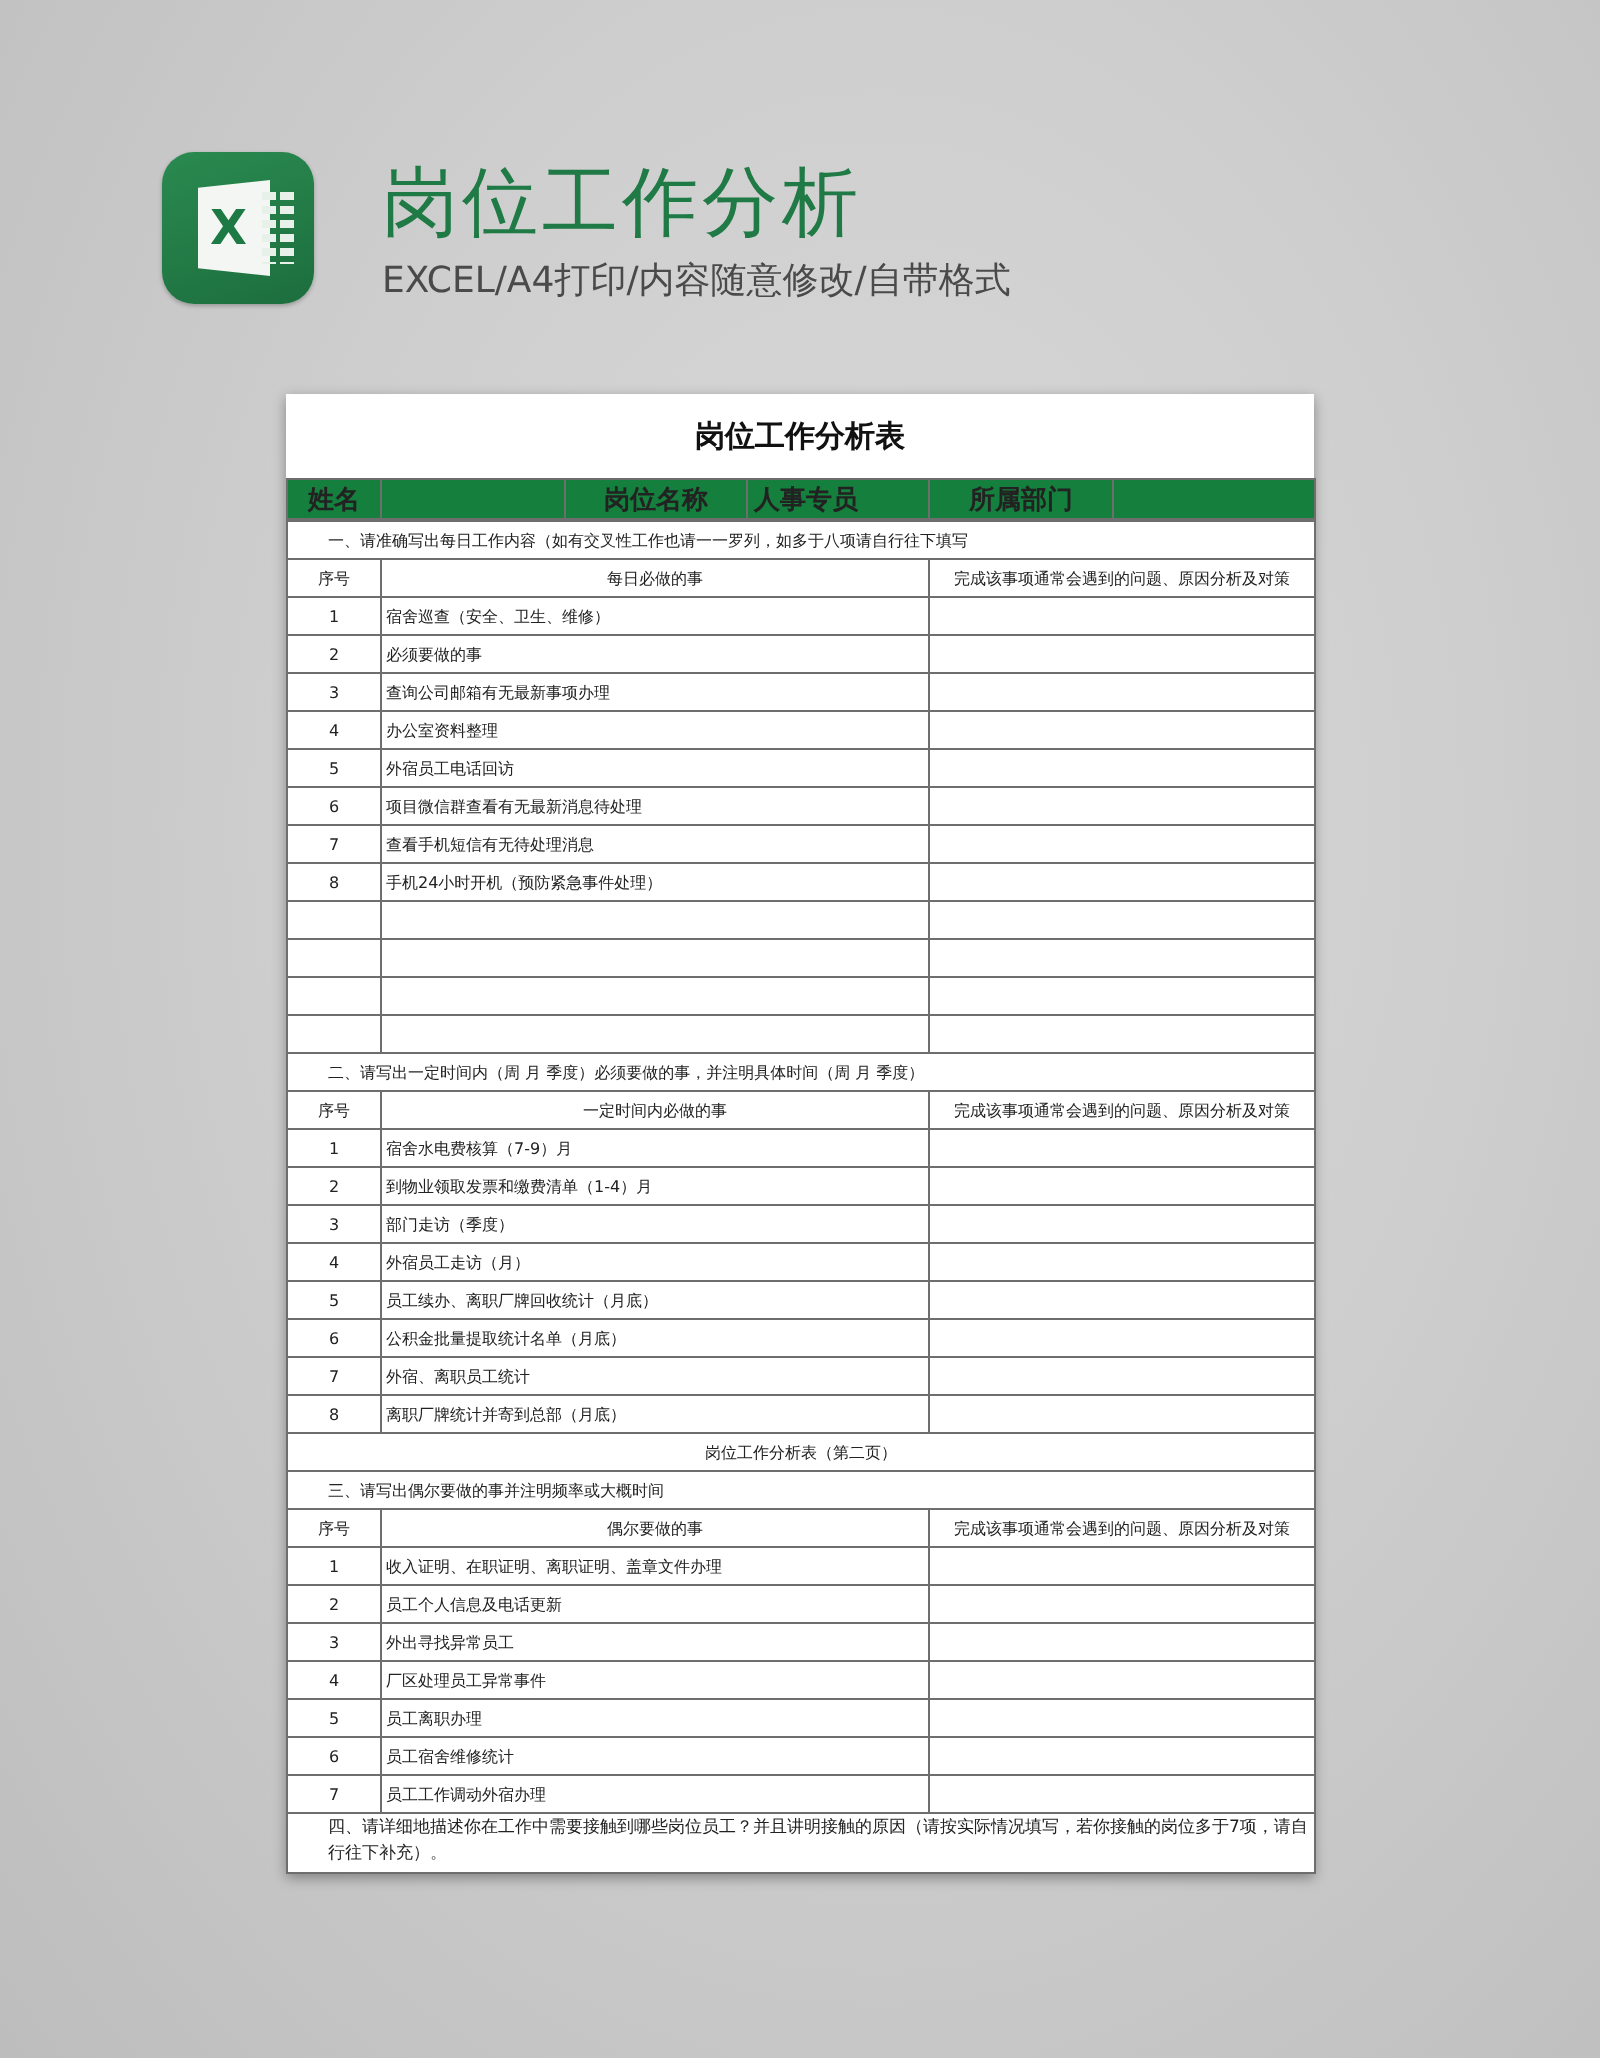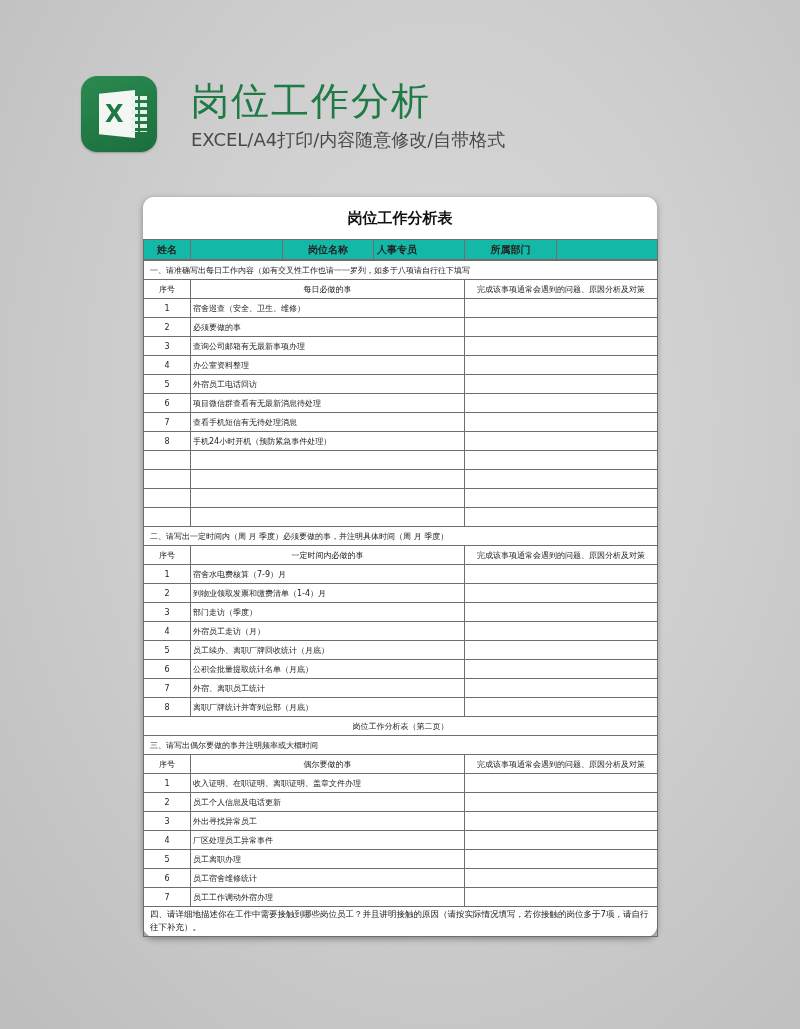--- a/index.html
+++ b/index.html
@@ -34,32 +34,32 @@
     color: #1f7a45; letter-spacing: 2px; font-family: "DejaVu Sans", sans-serif;
   }
   .subtitle {
     position: absolute; left: 191px; top: 128px; font-size: 18px; color: #4a4a4a;
     font-family: "DejaVu Sans", sans-serif;
   }
 
   .sheet {
     position: absolute; left: 143px; top: 197px; width: 514px;
     background: #fff; box-shadow: 0 2px 6px rgba(0,0,0,0.35);
-    font-size: 8px; color: #222; border-radius: 11px;
+    font-size: 8px; color: #222;
   }
   .sheet-title {
     height: 42px; display: flex; align-items: center; justify-content: center;
     font-size: 15px; font-weight: bold; color: #111;
   }
   table { border-collapse: collapse; width: 514px; table-layout: fixed; }
   td { border: 1px solid #6e6e6e; height: 19px; padding: 0 2px; font-size: 8px; white-space: nowrap; overflow: hidden; }
-  .hdr td { background: #14b8a6; font-weight: bold; font-size: 10px; text-align: center; height: 20px; }
+  .hdr td { background: #15803d; font-weight: bold; font-size: 13px; text-align: center; height: 20px; }
   .hdr td.left { text-align: left; padding-left: 3px; }
   td.c { text-align: center; }
-  td.sec { text-align: left; padding-left: 6px; border-left: 1px solid #6e6e6e; }
+  td.sec { text-align: left; padding-left: 20px; border-left: 1px solid #6e6e6e; }
   td.page2 { text-align: center; margin-top: 16px; }
   td.wrap { white-space: normal; height: 30px; line-height: 13px; font-size: 8.5px; vertical-align: top; padding-top: 1px; }
 </style>
 </head>
 <body>
 
 <div class="banner">
   <div class="logo">
     <div class="doc">
         <span>X</span>

